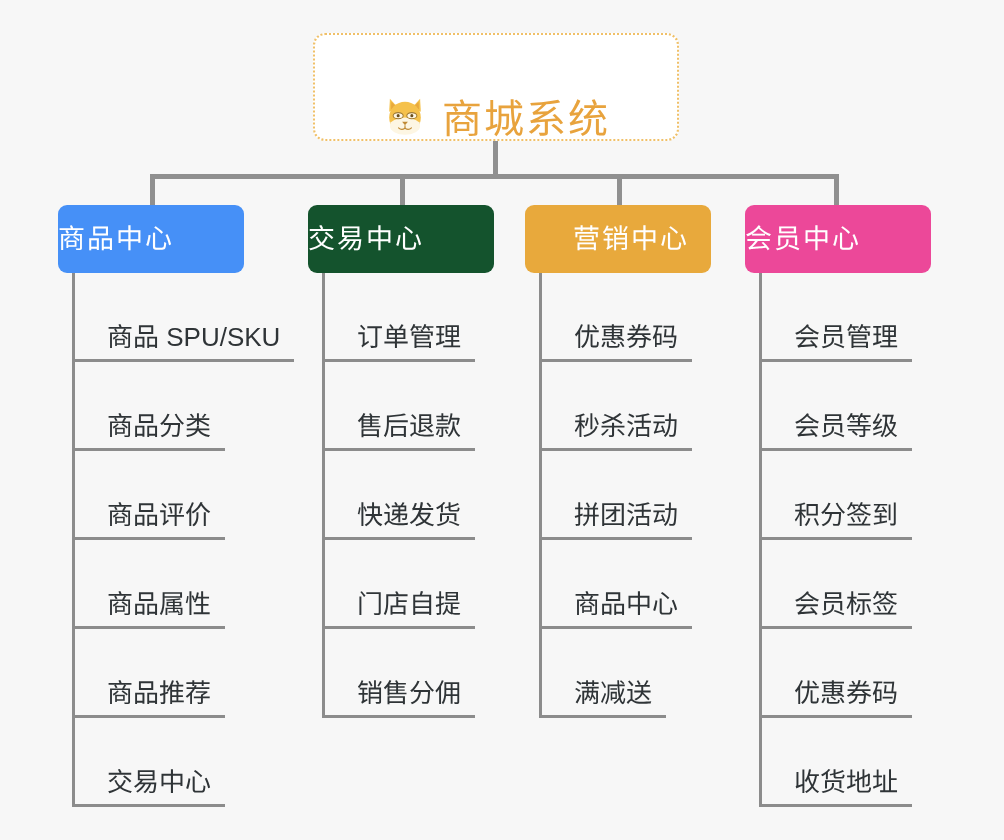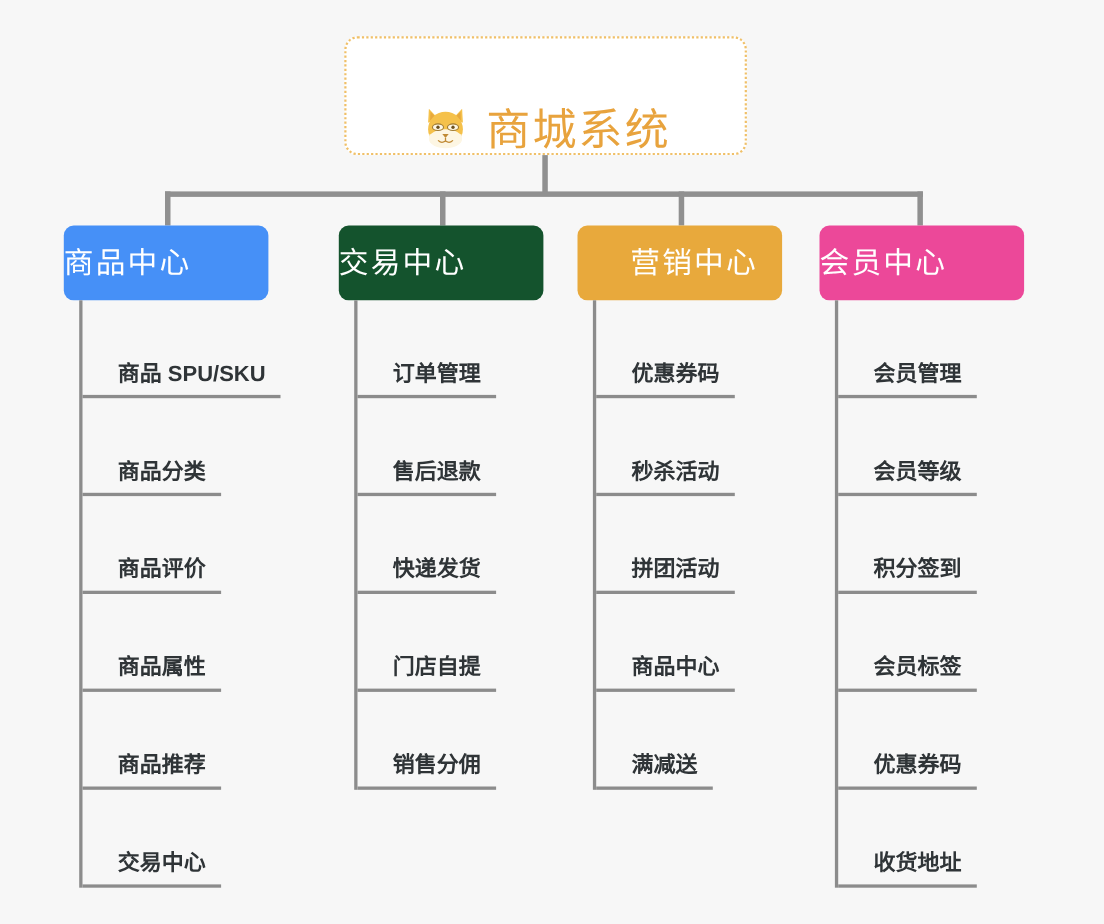--- a/index.html
+++ b/index.html
@@ -102,27 +102,26 @@
   }
 
   .leaf {
     position: relative;
     height: 89px;
     display: flex;
     align-items: flex-end;
   }
   .leaf-label {
     display: inline-block;
-    font-size: 20px;
+    font-size: 26px;
     color: #2f3437;
     line-height: 1;
     padding: 0 14px 9px 32px;
     border-bottom: 3px solid #8c8c8c;
     white-space: nowrap;
-    font-weight: bold;
   }
 </style>
 </head>
 <body style="background: rgb(247, 247, 247);">
 
 <div id="mindmap">
 
   <div class="root-node">
     <span class="root-emoji">
       <svg width="46" height="46" viewBox="0 0 64 64" aria-hidden="true">

